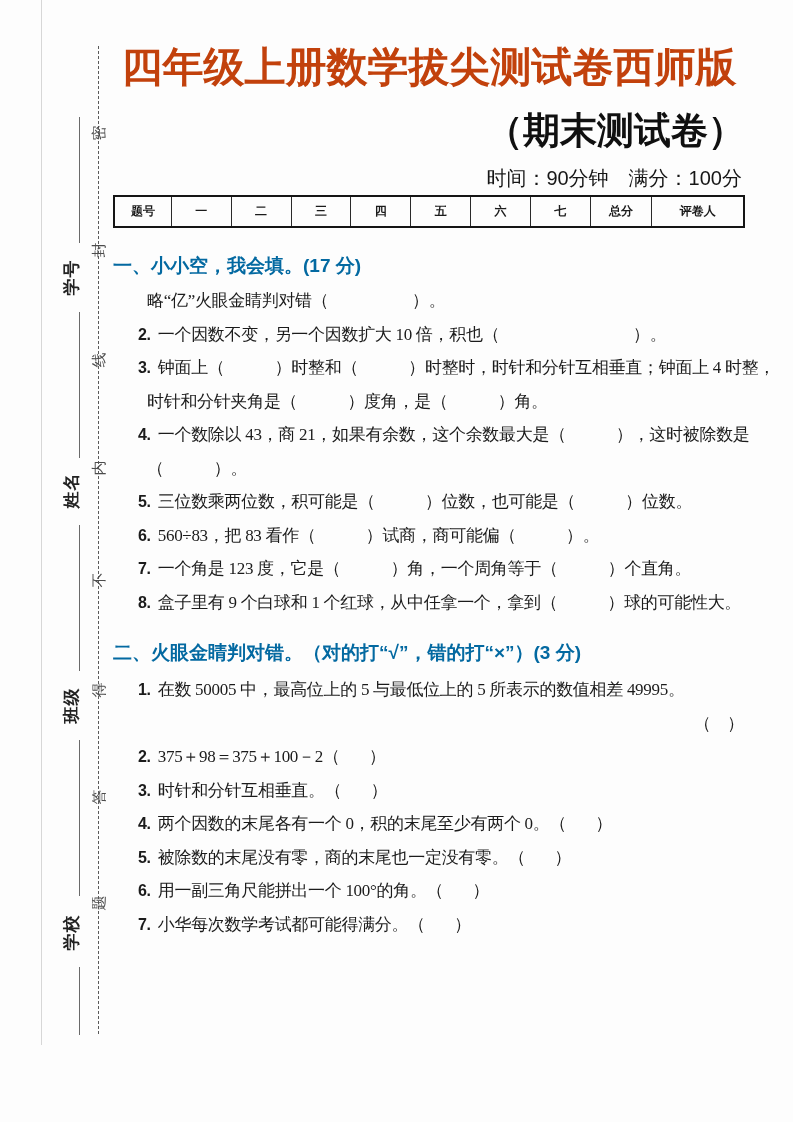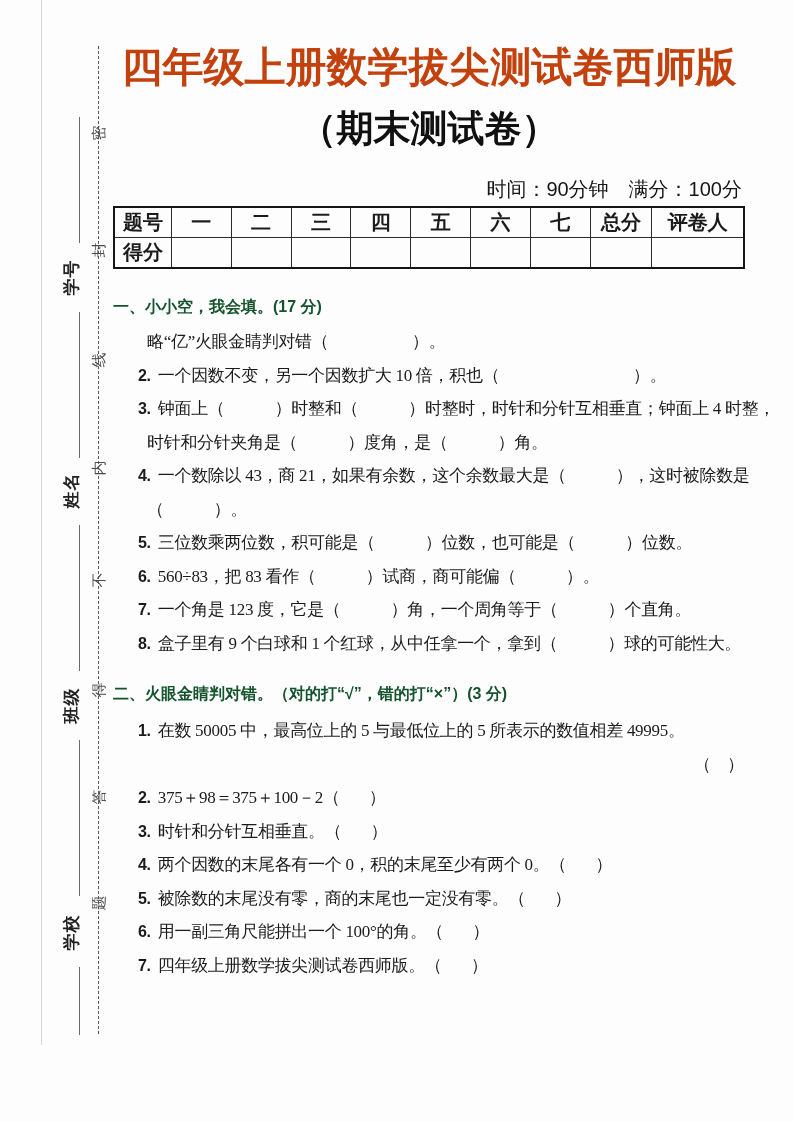--- a/index.html
+++ b/index.html
@@ -25,35 +25,35 @@
   }
   .field-line { position:absolute; left:79px; width:1px; background:#6a6a6a; }
 
   
   .content { position:absolute; left:113px; top:0; width:632px; }
   .title {
     margin:42px 0 0; font-family:"Liberation Sans", sans-serif; font-weight:bold;
     font-size:41px; line-height:50px; text-align:center; color:#c2410c; white-space:nowrap;
   }
   .subtitle {
-    margin:16px 0 0; font-family:Liberation Mono, monospace; font-weight:bold;
-    font-size:37px; line-height:46px; text-align:center; color:#101010;
+    margin:16px 0 0; font-family:Liberation Sans, sans-serif; font-weight:bold;
+    font-size:37px; line-height:46px; text-align:right; color:#101010;
   }
   .meta {
-    margin-top:23px; font-family:"Liberation Sans", sans-serif;
+    margin-top:12px; font-family:"Liberation Sans", sans-serif;
     font-size:20px; line-height:24px; text-align:right; padding-right:3px; color:#161616;
   }
   table.score { border-collapse:collapse; table-layout:fixed; width:100%; margin-top:5px; border:2px solid #151515; }
   table.score td {
     border:1px solid #2a2a2a; height:29px; padding:0; text-align:center;
-    font-size:20px; font-weight:bold; color:#1b1b1b;
+    font-size:12px; font-weight:bold; color:#1b1b1b;
   }
   .sec-heading {
     margin-top:26px; font-family:"Liberation Sans", sans-serif; font-weight:bold;
-    font-size:16px; line-height:24px; color:#14532d; white-space:nowrap;
+    font-size:19px; line-height:24px; color:#0369a1; white-space:nowrap;
   }
   .questions { margin-top:6px; padding-left:25px; font-size:17px; }
   .q-line { line-height:33.5px; white-space:nowrap; letter-spacing:-0.3px; }
   .q-line .qnum { font-family:"Liberation Sans", sans-serif; font-weight:bold; font-size:16px; margin-right:7px; }
   .q-cont { margin-left:9px; }
   .q2row { display:flex; align-items:baseline; }
   .ans-line { text-align:right; line-height:33.5px; padding-right:1px; }
   .ans { white-space:nowrap; letter-spacing:6px; padding-right:1px; }
 </style>
 </head>
@@ -108,32 +108,20 @@
         <td>一</td>
         <td>二</td>
         <td>三</td>
         <td>四</td>
         <td>五</td>
         <td>六</td>
         <td>七</td>
         <td>总分</td>
         <td>评卷人</td>
       </tr>
-      <tr>
-        <td>得分</td>
-        <td></td>
-        <td></td>
-        <td></td>
-        <td></td>
-        <td></td>
-        <td></td>
-        <td></td>
-        <td></td>
-        <td></td>
-      </tr>
     </tbody>
       </table>
 
     <div class="sec-heading">一、小小空，我会填。(17 分)</div>
 
     <div class="questions">
       <div class="q">
         <div class="q-line q-cont">略“亿”火眼金睛判对错（　　　　　）。</div>
       </div>
       <div class="q">
@@ -182,19 +170,19 @@
       </div>
       <div class="q2row">
         <div class="q-line"><b class="qnum">5.</b><span>被除数的末尾没有零，商的末尾也一定没有零。</span></div>
         <span class="ans q-line">（　）</span>
       </div>
       <div class="q2row">
         <div class="q-line"><b class="qnum">6.</b><span>用一副三角尺能拼出一个 100°的角。</span></div>
         <span class="ans q-line">（　）</span>
       </div>
       <div class="q2row">
-        <div class="q-line"><b class="qnum">7.</b><span>四年级上册数学拔尖测试卷西师版。</span></div>
+        <div class="q-line"><b class="qnum">7.</b><span>小华每次数学考试都可能得满分。</span></div>
         <span class="ans q-line">（　）</span>
       </div>
     </div>
 
   </div>
 </div>
 
 </body></html>

